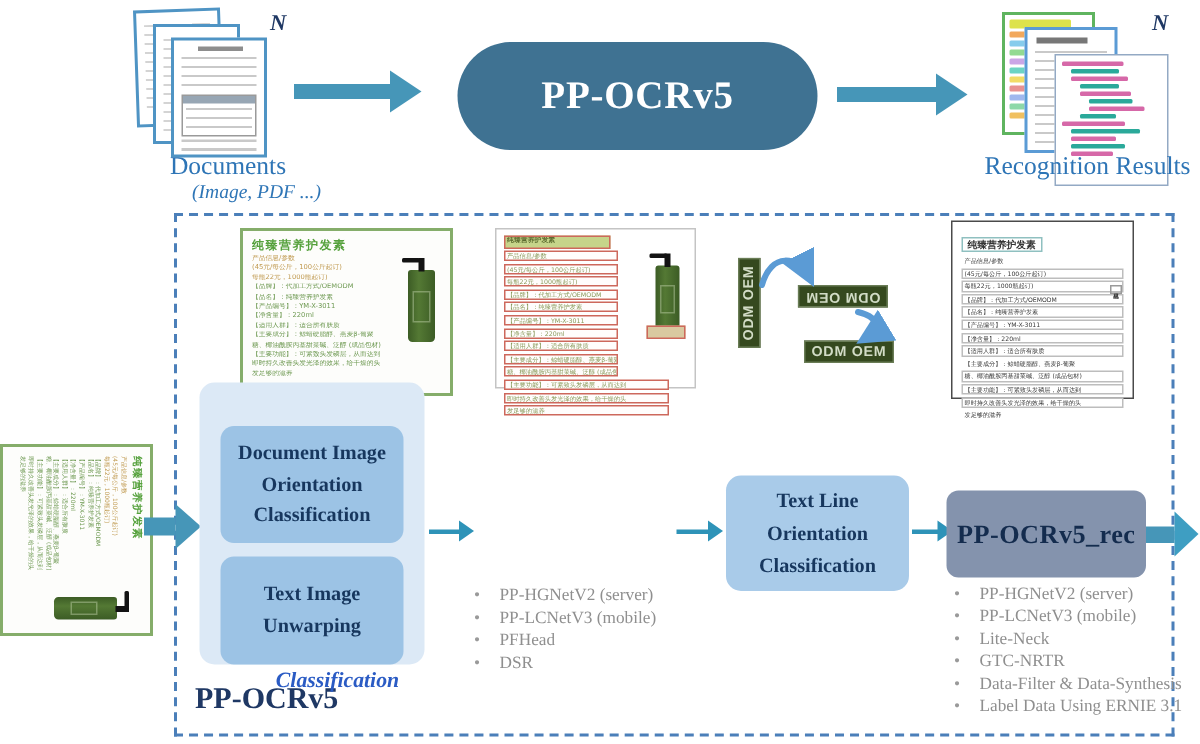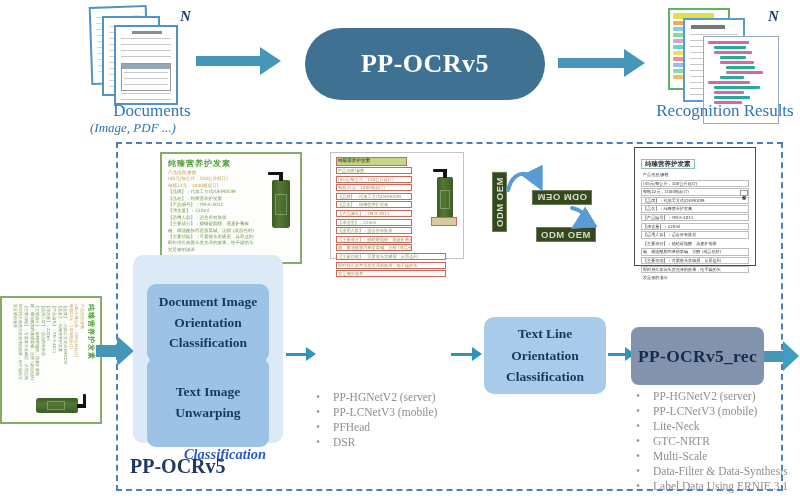--- a/index.html
+++ b/index.html
@@ -17,21 +17,21 @@
   .tarrow .line{position:absolute;left:0;top:5.5px;height:3px;background:#2e93b8;}
   .tarrow .tri{position:absolute;right:0;top:0;width:0;height:0;
     border-top:7px solid transparent;border-bottom:7px solid transparent;border-left:10px solid #2e93b8;}
 
   
   .page{position:absolute;background:#fff;border:2px solid #4f94c4;box-sizing:border-box;}
   .gr-lines{position:absolute;left:5px;right:5px;
     background:repeating-linear-gradient(to bottom,#c9c9c9 0 1.4px,transparent 1.4px 6px);}
   .n-label{position:absolute;font-style:italic;font-weight:bold;font-size:15px;color:#1f3864;}
   .stack-title{position:absolute;text-align:center;font-weight:normal;font-size:17px;color:#2e75b6;}
-  .stack-sub{position:absolute;text-align:left;font-size:13px;color:#2e75b6;}
+  .stack-sub{position:absolute;text-align:right;font-size:13px;color:#2e75b6;}
 
   #pill{position:absolute;left:305px;top:28px;width:240px;height:72px;border-radius:36px;
     background:#3f7292;color:#fff;font-weight:bold;font-size:26px;text-align:center;line-height:72px;
     letter-spacing:.5px;}
 
   .bar{height:4px;margin:0 0 2px 0;border-radius:1px;}
 
   
   #frame{position:absolute;left:116px;top:142px;width:667px;height:349px;
     border:2px dashed #4b7fb9;box-sizing:border-box;}
@@ -294,21 +294,21 @@
     </div>
   </div>
 
   <div class="barrow" style="left:96px;top:336px;width:38px;height:30px;">
     <div class="shaft" style="left:0;top:9px;width:21px;height:12px;"></div>
     <div class="head" style="left:21px;top:0;border-top-width:15px;border-bottom-width:15px;border-left:17px solid #4696b8;"></div>
   </div>
 
   <div id="preproc">
     <div class="pstep" style="top:13px;height:78px;margin-top:16px;">Document Image Orientation Classification</div>
-    <div class="pstep" style="top:103px;height:89px;">Text Image Unwarping</div>
+    <div class="pstep" style="top:116px;height:72px;">Text Image Unwarping</div>
   </div>
   <div id="preproc-label">Classification</div>
 
   <div class="tarrow" style="left:286px;top:347px;width:30px;">
     <div class="line" style="width:21px;"></div>
       <div class="tri"></div>
   </div>
 
   <ul class="bullets" style="left:309px;top:390px;">
       <li>PP-HGNetV2 (server)</li>
@@ -328,21 +328,20 @@
     <div class="line" style="width:18px;"></div>
       <div class="tri"></div>
   </div>
 
   <div class="slate-box" id="rec-box" style="left:631px;top:327px;width:133px;height:58px;">PP-OCRv5_rec</div>
   <ul class="bullets" style="left:629px;top:389px;">
       <li>PP-HGNetV2 (server)</li>
       <li>PP-LCNetV3 (mobile)</li>
       <li>Lite-Neck</li>
       <li>GTC-NRTR</li>
-      <li>Multi-Scale</li>
       <li>Data-Filter &amp; Data-Synthesis</li>
       <li>Label Data Using ERNIE 3.1</li>
     </ul>
 
   <div class="barrow" style="left:764px;top:341px;width:36px;height:30px;">
     <div class="shaft" style="left:0;top:10px;width:19px;height:11px;"></div>
     <div class="head" style="left:19px;top:0;border-top-width:15px;border-bottom-width:15px;border-left:16px solid #3e9ec2;"></div>
   </div>
 
 </div>

